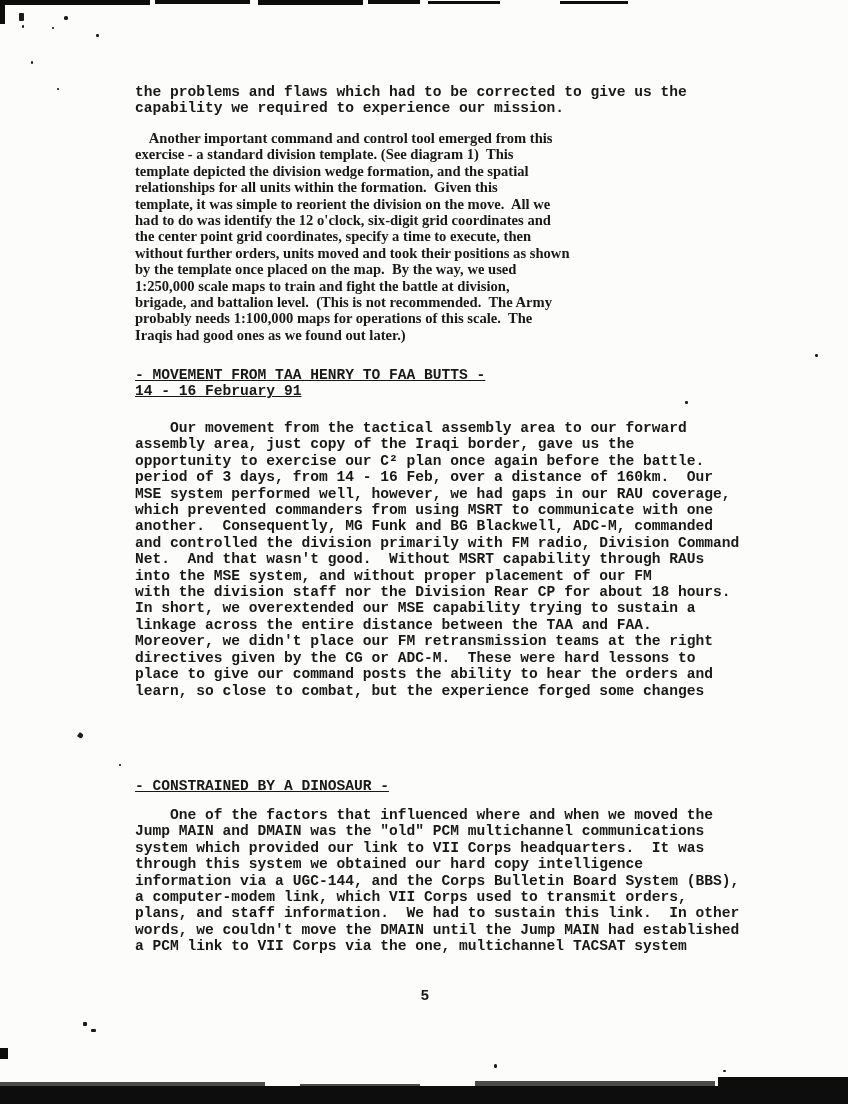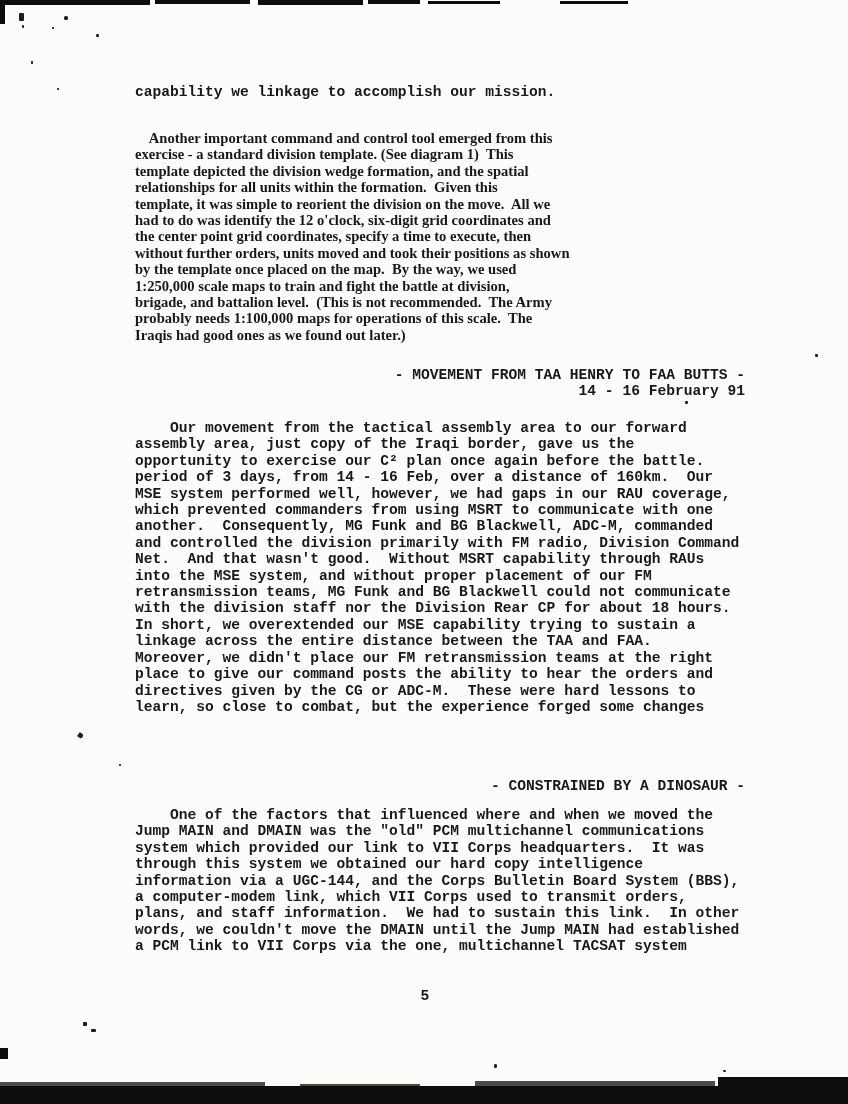--- a/index.html
+++ b/index.html
@@ -29,21 +29,22 @@
   }
   .block {
     position: absolute;
     left: 0;
     width: 100%;
   }
   .line {
     white-space: pre;
   }
   .heading .line {
-    text-align: right;
+    text-align: left;
+    text-decoration: underline;
   }
   .page-number {
     text-align: center;
   }
   
   .scan-bar {
     position: absolute;
     background: var(--bar, #0d0d0d);
   }
   .scan-bar.gray {
@@ -82,21 +83,22 @@
   <div class="speck" style="left:119px;top:764px;width:2px;height:2px;"></div>
   <div class="speck" style="left:83px;top:1022px;width:4px;height:4px;border-radius:1px;"></div>
   <div class="speck" style="left:91px;top:1029px;width:5px;height:3px;border-radius:1px;"></div>
   <div class="speck" style="left:494px;top:1064px;width:3px;height:4px;"></div>
   <div class="speck" style="left:723px;top:1070px;width:3px;height:2px;"></div>
 </div>
 
 <div class="text-col">
 
   <div class="block para" style="top:84px;">
-      <div class="line">capability we linkage to accomplish our mission.</div>
+      <div class="line">the problems and flaws which had to be corrected to give us the</div>
+      <div class="line">capability we required to experience our mission.</div>
     </div>
 
   <div class="block para" style="top:130px;font-family:Liberation Serif, serif;">
       <div class="line">    Another important command and control tool emerged from this</div>
       <div class="line">exercise - a standard division template. (See diagram 1)  This</div>
       <div class="line">template depicted the division wedge formation, and the spatial</div>
       <div class="line">relationships for all units within the formation.  Given this</div>
       <div class="line">template, it was simple to reorient the division on the move.  All we</div>
       <div class="line">had to do was identify the 12 o'clock, six-digit grid coordinates and</div>
       <div class="line">the center point grid coordinates, specify a time to execute, then</div>
@@ -117,27 +119,26 @@
       <div class="line">    Our movement from the tactical assembly area to our forward</div>
       <div class="line">assembly area, just copy of the Iraqi border, gave us the</div>
       <div class="line">opportunity to exercise our C² plan once again before the battle.</div>
       <div class="line">period of 3 days, from 14 - 16 Feb, over a distance of 160km.  Our</div>
       <div class="line">MSE system performed well, however, we had gaps in our RAU coverage,</div>
       <div class="line">which prevented commanders from using MSRT to communicate with one</div>
       <div class="line">another.  Consequently, MG Funk and BG Blackwell, ADC-M, commanded</div>
       <div class="line">and controlled the division primarily with FM radio, Division Command</div>
       <div class="line">Net.  And that wasn't good.  Without MSRT capability through RAUs</div>
       <div class="line">into the MSE system, and without proper placement of our FM</div>
-      <div class="line">retransmission teams, MG Funk and BG Blackwell could not communicate</div>
       <div class="line">with the division staff nor the Division Rear CP for about 18 hours.</div>
       <div class="line">In short, we overextended our MSE capability trying to sustain a</div>
       <div class="line">linkage across the entire distance between the TAA and FAA.</div>
       <div class="line">Moreover, we didn't place our FM retransmission teams at the right</div>
+      <div class="line">directives given by the CG or ADC-M.  These were hard lessons to</div>
       <div class="line">place to give our command posts the ability to hear the orders and</div>
-      <div class="line">directives given by the CG or ADC-M.  These were hard lessons to</div>
       <div class="line">learn, so close to combat, but the experience forged some changes</div>
     </div>
 
   <div class="block heading" style="top:778px;">
       <div class="line">- CONSTRAINED BY A DINOSAUR -</div>
     </div>
 
   <div class="block para" style="top:807px;">
       <div class="line">    One of the factors that influenced where and when we moved the</div>
       <div class="line">Jump MAIN and DMAIN was the "old" PCM multichannel communications</div>

